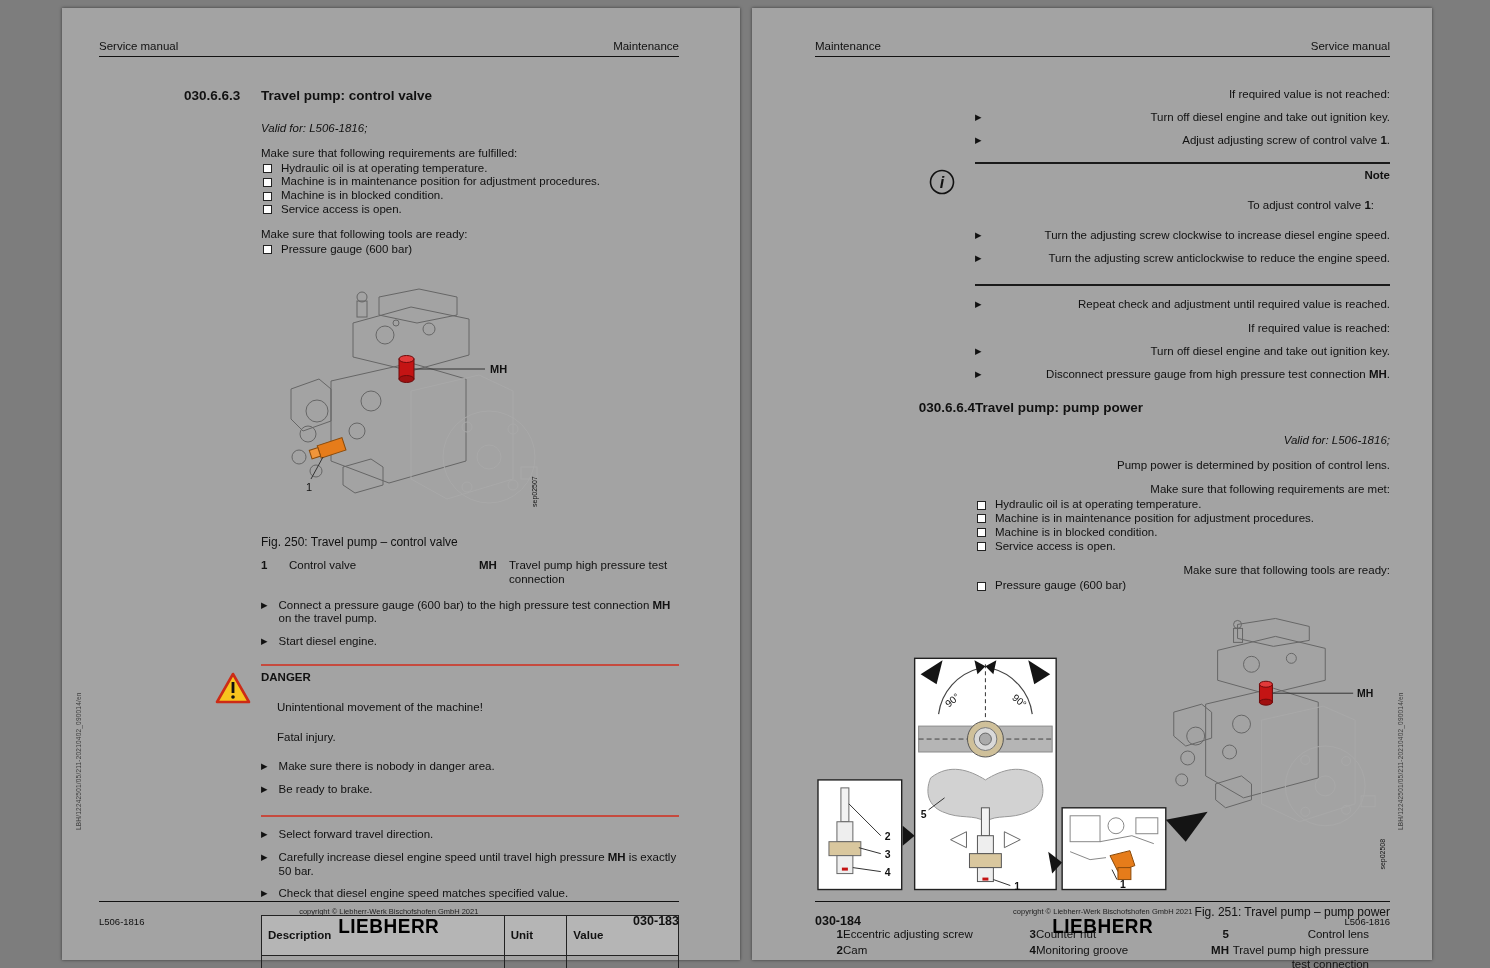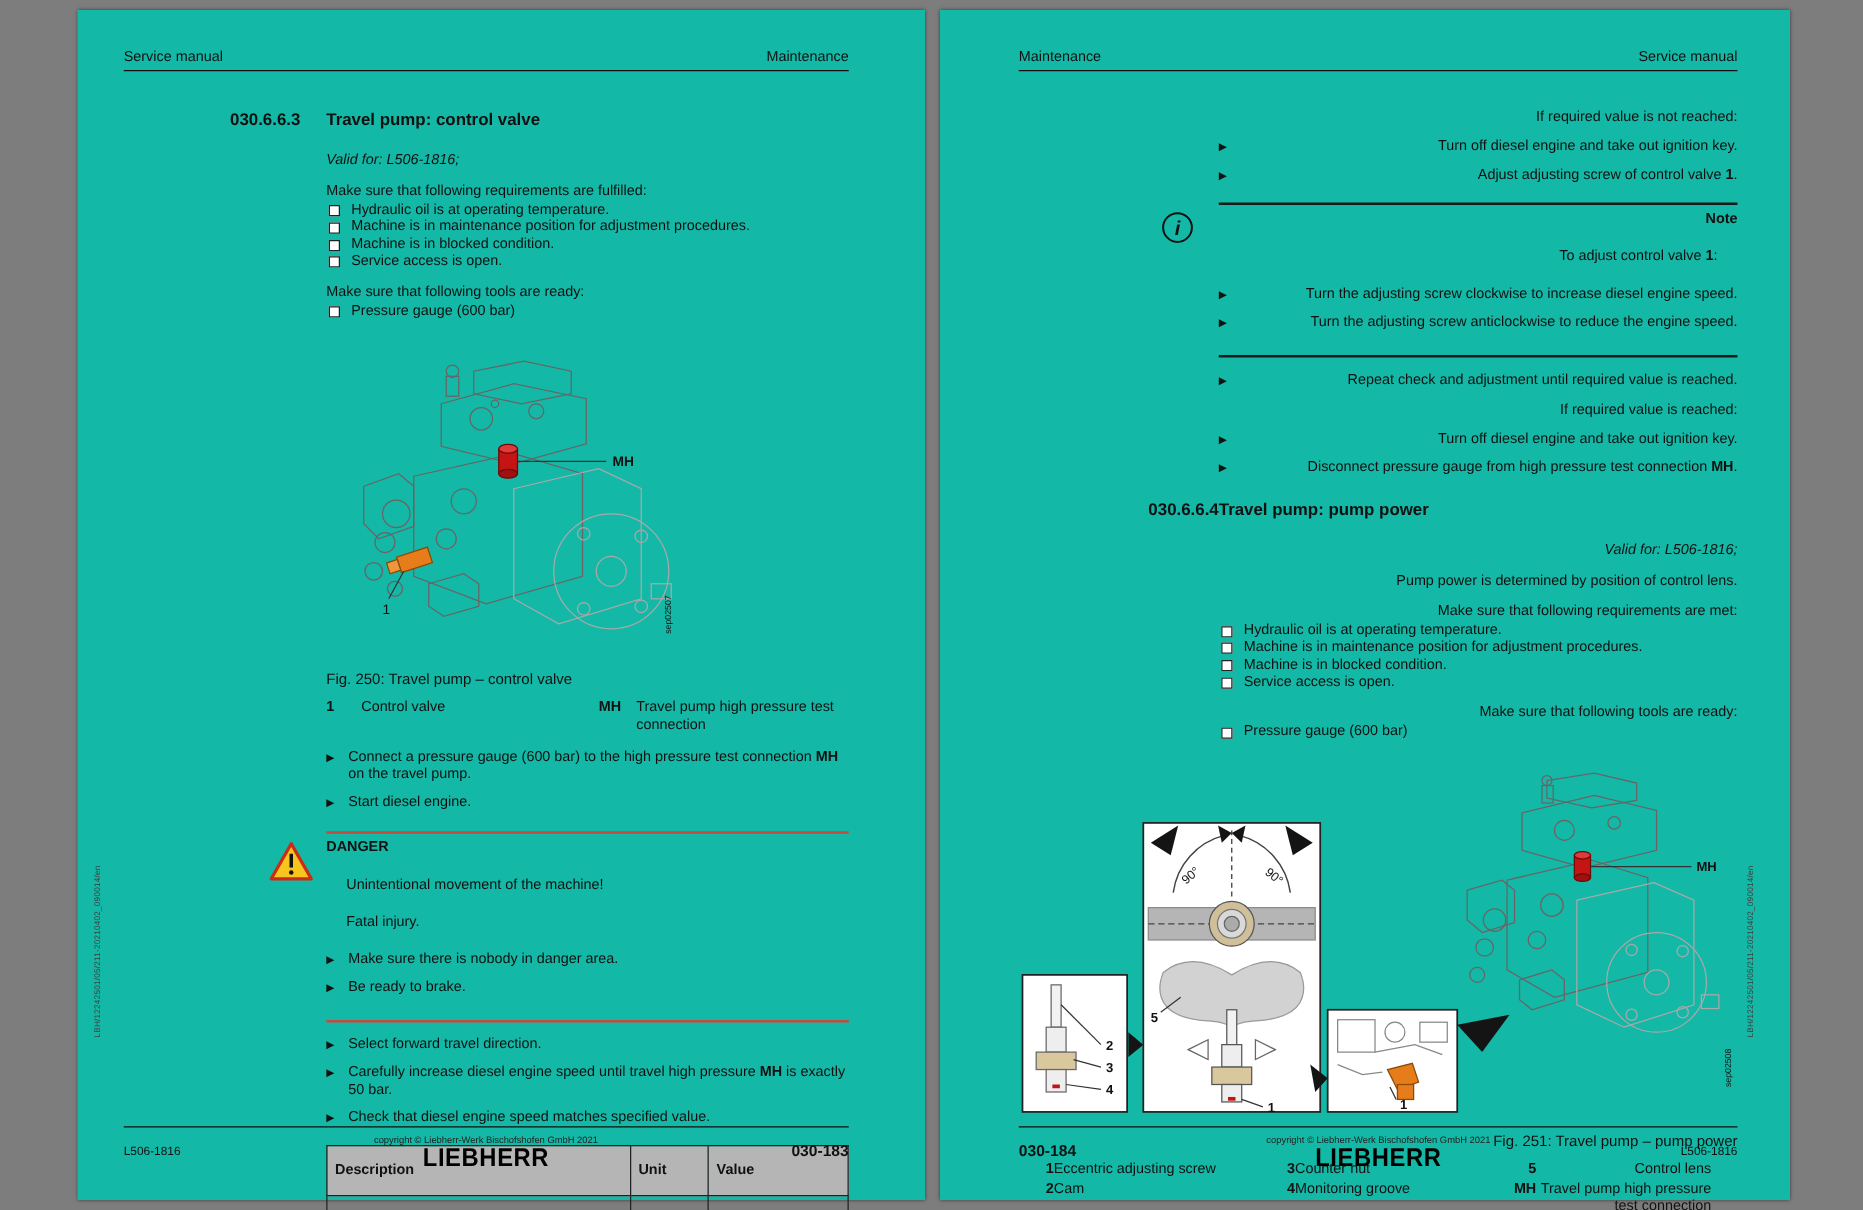--- a/index.html
+++ b/index.html
@@ -1,21 +1,21 @@
 <!DOCTYPE html>
 <html><head>
 <meta charset="utf-8">
 <style>
   html,body{margin:0;padding:0;}
   body{
     width:1490px;height:968px;position:relative;overflow:hidden;
     background:#7d7d7d;
     font-family:"Liberation Sans",sans-serif;color:#111;
   }
-  .page{position:absolute;top:8px;height:952px;background:#14b8a6;box-shadow:0 0 3px rgba(0,0,0,.55);}
+  .page{position:absolute;top:8px;height:952px;background:#a3a3a3;box-shadow:0 0 3px rgba(0,0,0,.55);}
   .page-left{left:62px;width:678px;}
   .page-right{left:752px;width:680px;}
 
   .phead{position:absolute;top:32px;display:flex;justify-content:space-between;
     font-size:11.5px;line-height:13px;border-bottom:1px solid #111;padding-bottom:3px;}
   .page-left  .phead{left:37px;right:61px;}
   .page-right .phead{left:63px;right:42px;}
 
   .content{position:absolute;top:80px;}
   .page-left  .content{left:37px;right:61px;}

